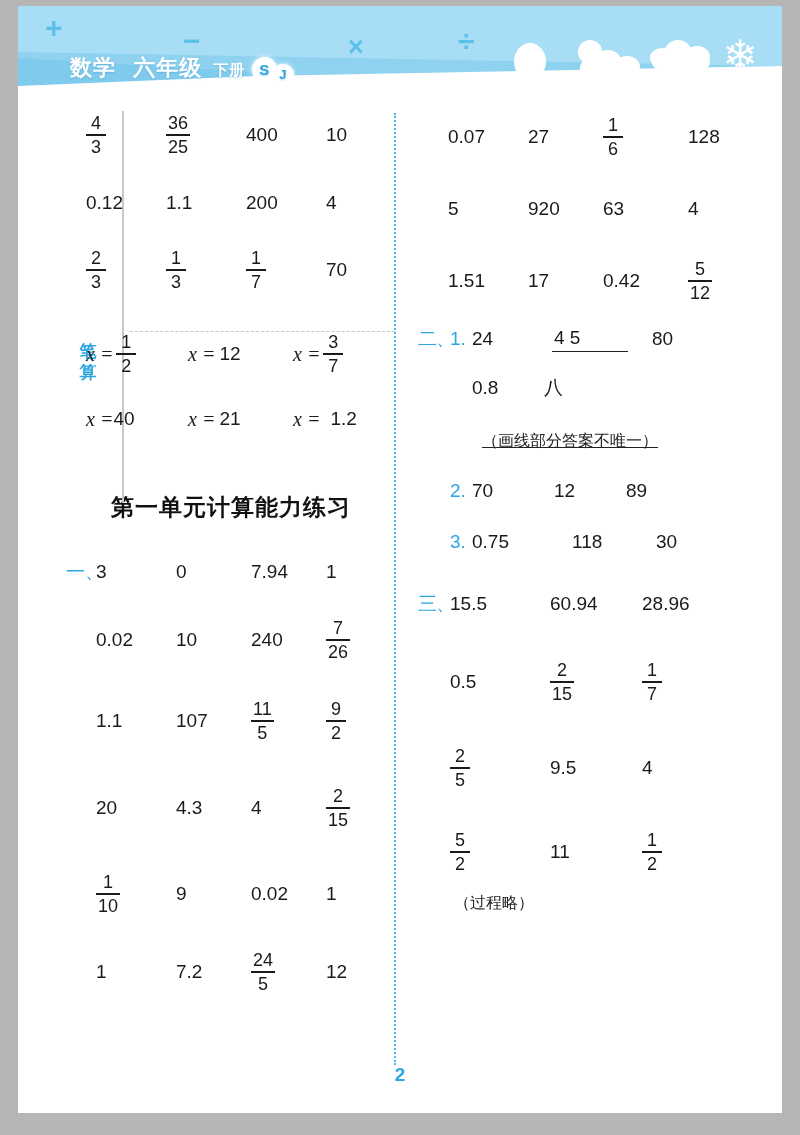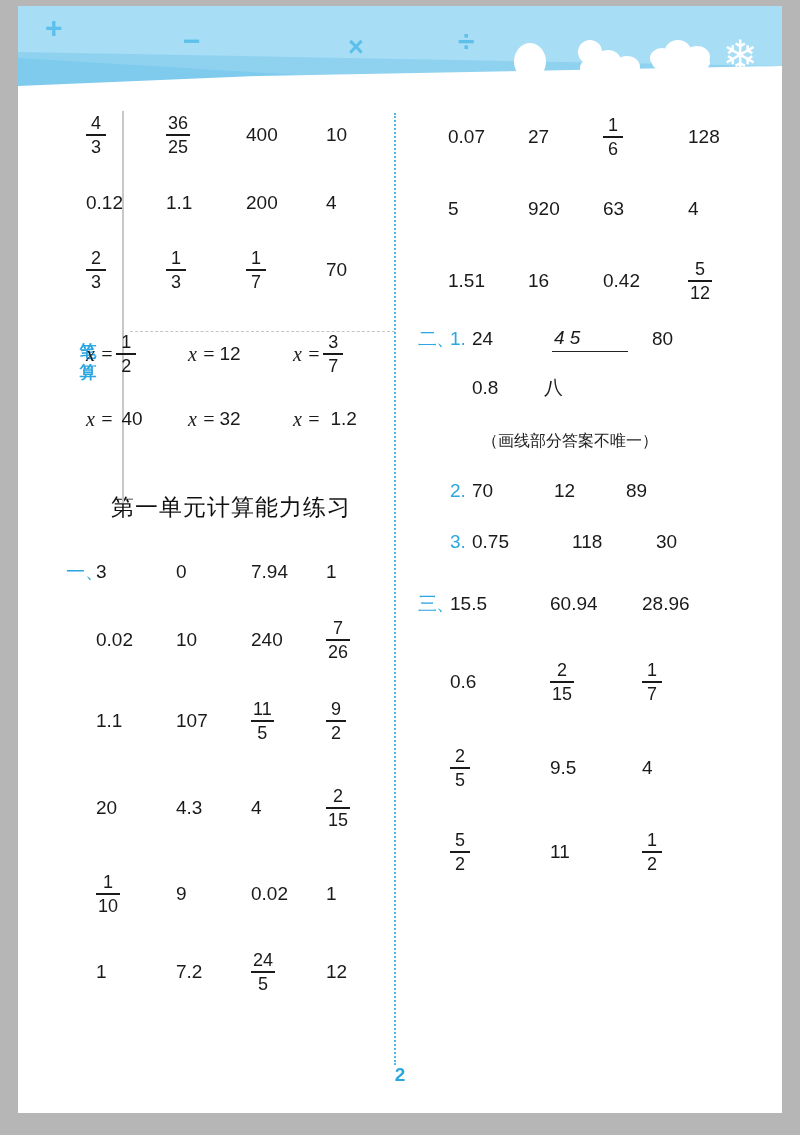--- a/index.html
+++ b/index.html
@@ -98,21 +98,21 @@
   
   .row{position:relative;display:flex;align-items:center;}
   .cell{display:flex;align-items:center;justify-content:flex-start;font-size:19px;color:#1a1a1a;}
   .frac{display:inline-flex;flex-direction:column;align-items:center;line-height:1.02;font-size:18px;}
   .frac .num{padding:0 2px;}
   .frac .bar{width:100%;min-width:20px;height:1.6px;background:#1a1a1a;margin:2px 0;}
   .frac .den{padding:0 2px;}
   .mark{color:#2ba6e0;font-size:19px;}
   .mark.sec{font-weight:normal;letter-spacing:-1px;}
   .sect-title{
-    text-align:center;font-size:23px;color:#111;font-weight:normal;letter-spacing:1px;
+    text-align:center;font-size:23px;color:#111;font-weight:bold;letter-spacing:1px;
   }
   .note{font-size:16px;color:#222;}
   .uline{border-bottom:1.6px solid #222;padding:0 2px 2px 2px;display:inline-block;}
   .pagenum{
     position:absolute;left:0;top:1058px;width:764px;text-align:center;
     color:#2ba6e0;font-size:19px;font-weight:bold;
   }
   .xeq{font-size:19px;color:#1a1a1a;display:flex;align-items:center;}
   .xeq .xv{font-style:italic;font-family:"Liberation Serif","DejaVu Serif",serif;font-size:20px;}
 </style>
@@ -151,20 +151,26 @@
           <i class="d"></i>
         </span>
       <u></u>
         <u></u>
         <u></u>
         <u></u>
     </div>
 
     <div class="wx snow">❄</div>
 
+    <div class="title">
+      <span>数学</span>
+      <span style="margin-left:10px">六年级</span>
+      <span class="sub">下册</span>
+      <span class="badge">S</span><span class="badge b2">J</span>
+    </div>
   </div>
 
   <div class="content">
     <div class="divider"></div>
 
     <div class="colL">
       <div class="vrule"></div>
       <div class="dashrule"></div>
       <div class="bisuan">
         <div>笔</div>
@@ -241,25 +247,25 @@
               <span class="num">3</span>
               <span class="bar"></span>
               <span class="den">7</span>
             </span>
         </span>
       </div>
 
       <div class="row" style="height:56px;padding-left:20px;">
         <span class="xeq" style="width:102px">
           <span class="xv">x =</span>
-          <span style="margin-left:8px">40</span>
+          <span style="margin-left:0">40</span>
         </span>
         <span class="xeq" style="width:105px">
           <span class="xv">x =</span>
-          <span style="margin-left:4px">32</span>
+          <span style="margin-left:4px">21</span>
         </span>
         <span class="xeq" style="width:100px">
           <span class="xv">x =</span>
           <span style="margin-left:10px">1.2</span>
         </span>
       </div>
 
       <div class="sect-title" style="margin-top:45px;">第一单元计算能力练习</div>
 
       <div class="row" style="height:62px;margin-top:18px;">
@@ -359,49 +365,49 @@
 
       <div class="row" style="height:72px;padding-left:30px;">
         <span class="cell" style="width:80px">5</span>
         <span class="cell" style="width:75px">920</span>
         <span class="cell" style="width:85px">63</span>
         <span class="cell" style="width:60px">4</span>
       </div>
 
       <div class="row" style="height:72px;padding-left:30px;">
         <span class="cell" style="width:80px">1.51</span>
-        <span class="cell" style="width:75px">16</span>
+        <span class="cell" style="width:75px">17</span>
         <span class="cell" style="width:85px">0.42</span>
         <span class="cell" style="width:60px">
           <span class="frac">
               <span class="num">5</span>
               <span class="bar"></span>
               <span class="den">12</span>
             </span>
         </span>
       </div>
 
 
       <div class="row" style="height:44px;">
         <span class="mark sec" style="width:32px">二、</span>
         <span class="mark" style="width:22px">1.</span>
         <span class="cell" style="width:80px">24</span>
-        <span class="cell uline" style="width:72px;justify-content:space-between;margin-right:24px;font-style:italic;">
+        <span class="cell uline" style="width:72px;justify-content:space-between;margin-right:24px;">
           <span>4</span>
           <span>5</span>
         </span>
         <span class="cell" style="width:50px">80</span>
       </div>
 
       <div class="row" style="height:54px;padding-left:54px;">
         <span class="cell" style="width:72px">0.8</span>
         <span class="cell" style="width:72px">八</span>
       </div>
 
-      <div class="note" style="padding-left:64px;height:52px;line-height:52px;">（画线部分答案不唯一）</div>
+      <div class="note" style="padding-left:64px;height:52px;line-height:52px;text-decoration:underline;">（画线部分答案不唯一）</div>
 
       <div class="row" style="height:48px;padding-left:32px;">
         <span class="mark" style="width:22px">2.</span>
         <span class="cell" style="width:82px">70</span>
         <span class="cell" style="width:72px">12</span>
         <span class="cell" style="width:60px">89</span>
       </div>
 
       <div class="row" style="height:54px;padding-left:32px;">
         <span class="mark" style="width:22px">3.</span>
@@ -411,21 +417,21 @@
       </div>
 
       <div class="row" style="height:70px;">
         <span class="mark sec" style="width:32px">三、</span>
         <span class="cell" style="width:100px">15.5</span>
         <span class="cell" style="width:92px">60.94</span>
         <span class="cell" style="width:80px">28.96</span>
       </div>
 
       <div class="row" style="height:86px;padding-left:32px;">
-        <span class="cell" style="width:100px">0.6</span>
+        <span class="cell" style="width:100px">0.5</span>
         <span class="cell" style="width:92px">
           <span class="frac">
               <span class="num">2</span>
               <span class="bar"></span>
               <span class="den">15</span>
             </span>
         </span>
         <span class="cell" style="width:80px">
           <span class="frac">
               <span class="num">1</span>
@@ -458,18 +464,19 @@
         <span class="cell" style="width:92px">11</span>
         <span class="cell" style="width:80px">
           <span class="frac">
               <span class="num">1</span>
               <span class="bar"></span>
               <span class="den">2</span>
             </span>
         </span>
       </div>
 
+      <div class="note" style="padding-left:36px;">（过程略）</div>
     </div>
 
   </div>
 
   <div class="pagenum">2</div>
 </div>
 
 </body></html>

